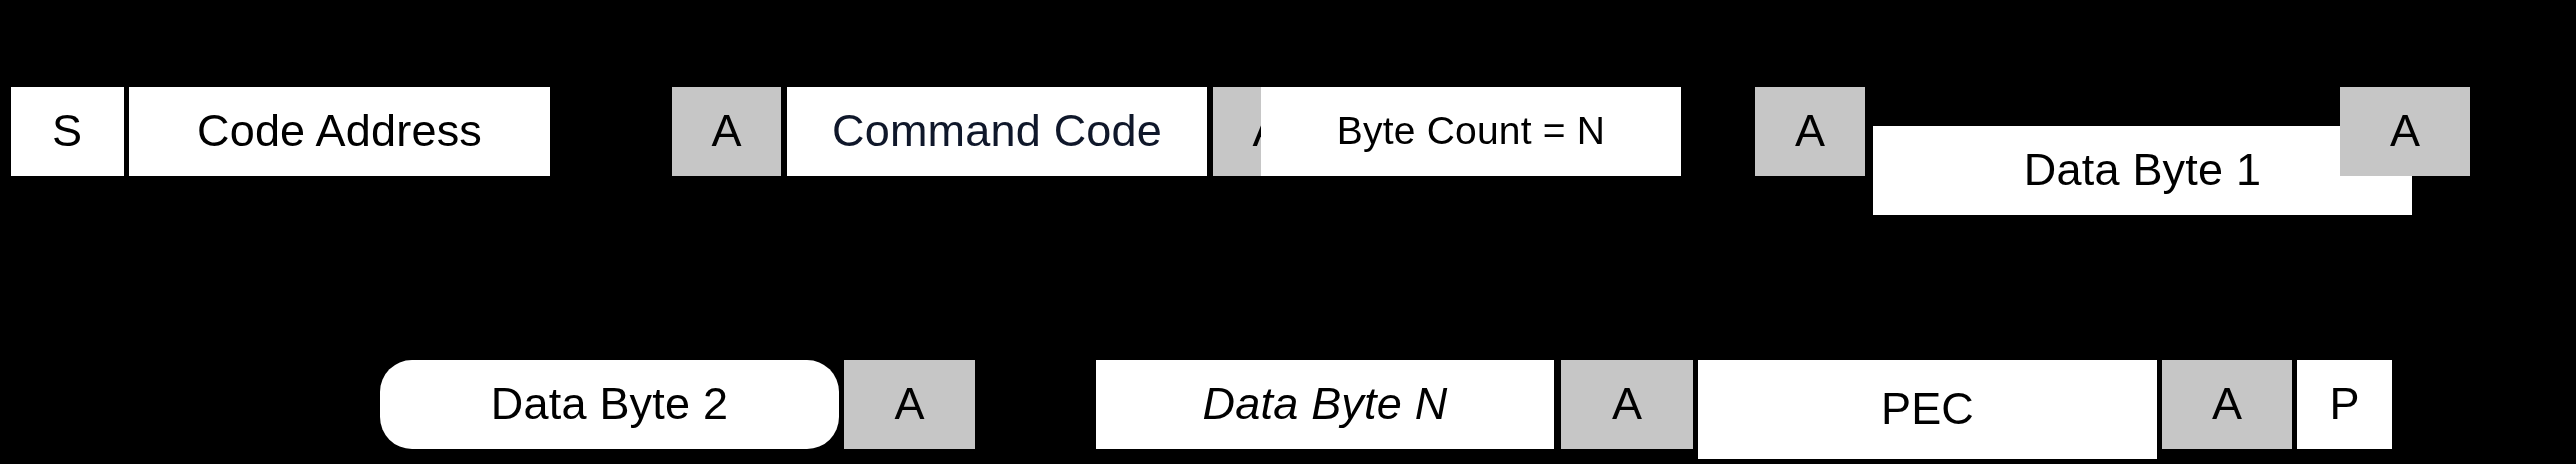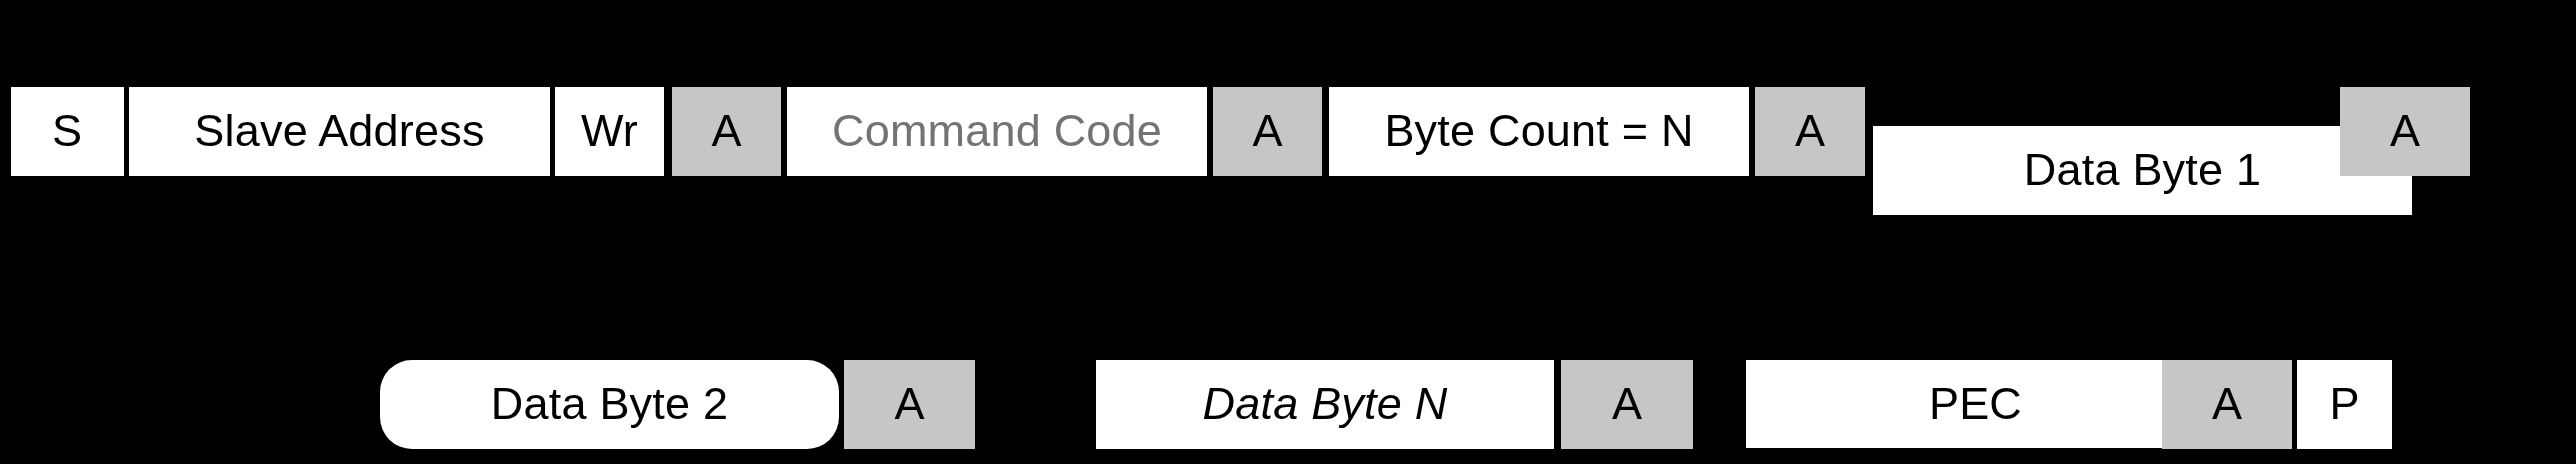--- a/index.html
+++ b/index.html
@@ -40,35 +40,32 @@
 </style>
 </head>
 <body>
 
 <div id="canvas">
     <div style="position: absolute; left: 0px; top: 0px; width: 100%; height: 100%;">
       <div class="field write" style="left: 10.7px; top: 87px; width: 113px; height: 89px; font-size: 45px; background: rgb(255, 255, 255); color: rgb(0, 0, 0);">
         <span class="label">S</span>
       </div>
       <div class="field write" style="left: 129px; top: 87px; width: 421px; height: 89px; font-size: 45px; background: rgb(255, 255, 255); color: rgb(0, 0, 0);">
-        <span class="label">Slave Address</span>
-      </div>
-      <div class="field write" style="left: 555px; top: 87px; width: 109px; height: 89px; font-size: 45px; background: rgb(255, 255, 255); color: rgb(0, 0, 0);">
-        <span class="label">Wr</span>
+        <span class="label">Code Address</span>
       </div>
       <div class="field ack" style="left: 672px; top: 87px; width: 109px; height: 89px; font-size: 45px; background: rgb(198, 198, 198); color: rgb(0, 0, 0);">
         <span class="label">A</span>
       </div>
-      <div class="field write" style="left: 787px; top: 87px; width: 420px; height: 89px; font-size: 45px; background: rgb(255, 255, 255); color: #737373;">
+      <div class="field write" style="left: 787px; top: 87px; width: 420px; height: 89px; font-size: 45px; background: rgb(255, 255, 255); color: #0f172a;">
         <span class="label">Command Code</span>
       </div>
       <div class="field ack" style="left: 1213px; top: 87px; width: 109px; height: 89px; font-size: 45px; background: rgb(198, 198, 198); color: rgb(0, 0, 0);">
         <span class="label">A</span>
       </div>
-      <div class="field write" style="left: 1329px; top: 87px; width: 420px; height: 89px; font-size: 45px; background: rgb(255, 255, 255); color: rgb(0, 0, 0);">
+      <div class="field write" style="left: 1261px; top: 87px; width: 420px; height: 89px; font-size: 39px; background: rgb(255, 255, 255); color: rgb(0, 0, 0);">
         <span class="label">Byte Count = N</span>
       </div>
       <div class="field ack" style="left: 1755px; top: 87px; width: 110px; height: 89px; font-size: 45px; background: rgb(198, 198, 198); color: rgb(0, 0, 0);">
         <span class="label">A</span>
       </div>
       <div class="field write" style="left: 1873px; top: 87px; width: 539px; height: 89px; font-size: 45px; background: rgb(255, 255, 255); color: rgb(0, 0, 0); margin-top: 39px;">
         <span class="label">Data Byte 1</span>
       </div>
       <div class="field ack" style="left: 2340px; top: 87px; width: 130px; height: 89px; font-size: 45px; background: rgb(198, 198, 198); color: rgb(0, 0, 0);">
         <span class="label">A</span>
@@ -80,21 +77,21 @@
       </div>
       <div class="field ack" style="left: 844px; top: 360px; width: 131px; height: 89px; font-size: 45px; background: rgb(198, 198, 198); color: rgb(0, 0, 0);">
         <span class="label">A</span>
       </div>
       <div class="field write" style="left: 1096px; top: 360px; width: 458px; height: 89px; font-size: 45px; background: rgb(255, 255, 255); color: rgb(0, 0, 0); font-style: italic;">
         <span class="label">Data Byte N</span>
       </div>
       <div class="field ack" style="left: 1561px; top: 360px; width: 132px; height: 89px; font-size: 45px; background: rgb(198, 198, 198); color: rgb(0, 0, 0);">
         <span class="label">A</span>
       </div>
-      <div class="field write" style="left: 1698px; top: 360px; width: 459px; height: 88px; font-size: 45px; background: rgb(255, 255, 255); color: rgb(0, 0, 0); margin-left: 48px;">
+      <div class="field write" style="left: 1698px; top: 360px; width: 459px; height: 99px; font-size: 45px; background: rgb(255, 255, 255); color: rgb(0, 0, 0);">
         <span class="label">PEC</span>
       </div>
       <div class="field ack" style="left: 2162px; top: 360px; width: 130px; height: 89px; font-size: 45px; background: rgb(198, 198, 198); color: rgb(0, 0, 0);">
         <span class="label">A</span>
       </div>
       <div class="field write" style="left: 2297px; top: 360px; width: 95px; height: 89px; font-size: 45px; background: rgb(255, 255, 255); color: rgb(0, 0, 0);">
         <span class="label">P</span>
       </div>
     </div>
   </div>

